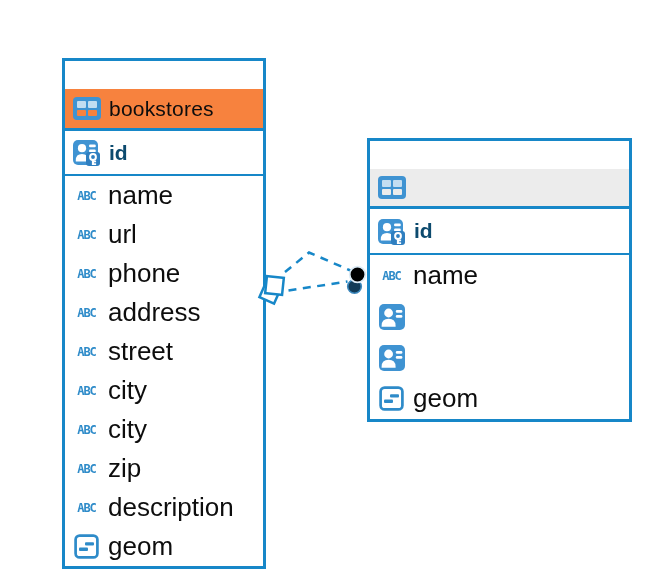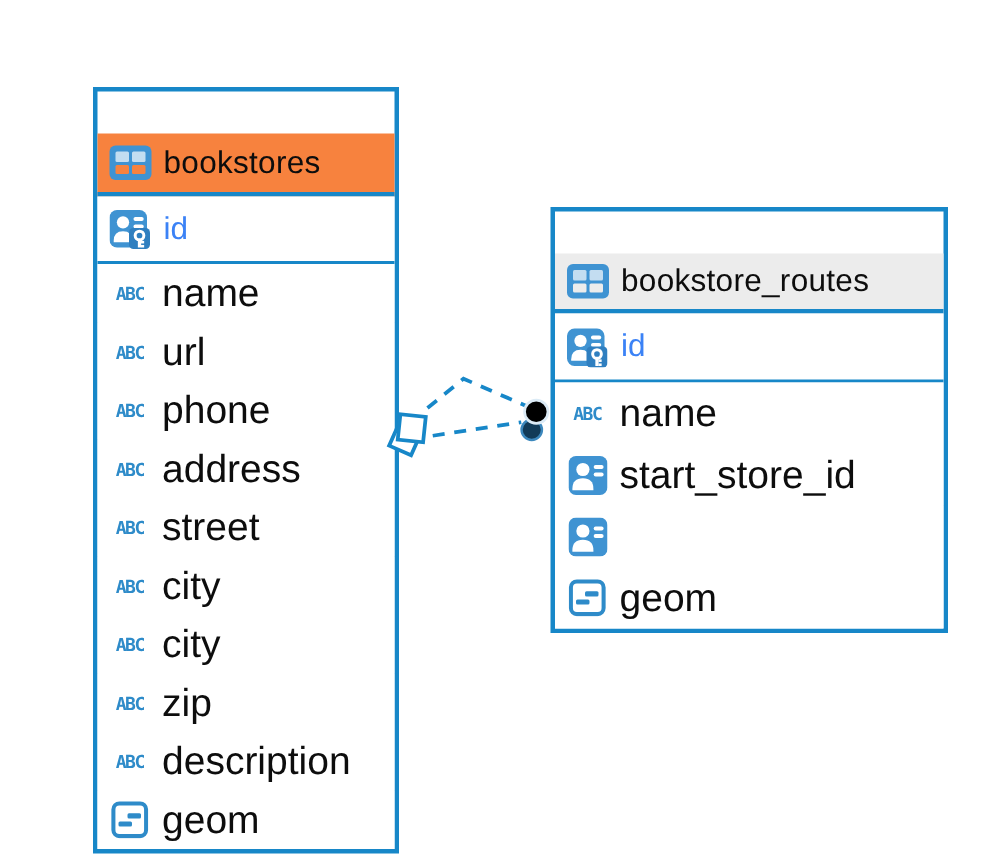--- a/index.html
+++ b/index.html
@@ -14,21 +14,21 @@
   .tbl-header { display:flex; align-items:center; gap:8px; padding-left:7px;
                 border-bottom:3px solid #1787C8;margin-top:28px; }
   .t1 .tbl-header { height:42px; background:#F7823E; }
   .t2 .tbl-header { height:40px; background:#ECECEC; }
   .tbl-title { font-size:21px; color:#0d0d0d; letter-spacing:0.2px; }
 
   .pk-row { display:flex; align-items:center; gap:8px; padding-left:7px;
             border-bottom:2px solid #1787C8; background:#fff; }
   .t1 .pk-row { height:45px; }
   .t2 .pk-row { height:46px; }
-  .pk-name { font-size:21px; font-weight:normal; color:#3b82f6; }
+  .pk-name { font-size:21px; font-weight:bold; color:#0c4a6e; }
 
   .col-row { display:flex; align-items:center; gap:7px; padding-left:7px; background:#fff; }
   .t1 .col-row { height:39px; }
   .t2 .col-row { height:41px; }
   .col-name { font-size:26px; color:#0d0d0d; }
 
   .icon-slot { width:29px; display:inline-flex; justify-content:center; align-items:center; flex:none; }
 
   
   .tbl-icon { width:28px; height:23px; background:#3F93D2; border-radius:4px;
@@ -150,21 +150,20 @@
   <div class="table-node t2">
     <div class="tbl-header">
       <span class="icon-slot">
         <span class="tbl-icon">
             <i class="t"></i>
             <i class="t"></i>
             <i class="b"></i>
             <i class="b"></i>
           </span>
       </span>
-      <span class="tbl-title">bookstore_routes</span>
     </div>
 
     <div class="pk-row">
       <span class="icon-slot">
         <svg width="27" height="27" viewBox="0 0 27 27">
           <rect width="25" height="25" x="0" y="1" rx="5" fill="#3F93D2"></rect>
           <circle cx="9" cy="9.2" r="4.1" fill="#fff"></circle>
           <path d="M2.8 21.5 q0 -6.4 6.2 -6.4 q6.2 0 6.2 6.4 l0 1 -12.4 0 z" fill="#fff"></path>
           <rect x="16" y="5.6" width="6.8" height="2.7" rx="1.3" fill="#fff"></rect>
           <rect x="16" y="10.6" width="6.8" height="2.7" rx="1.3" fill="#fff"></rect>
@@ -187,21 +186,20 @@
     <div class="col-row">
       <span class="icon-slot">
         <svg width="26" height="26" viewBox="0 0 26 26">
           <rect width="26" height="26" rx="5" fill="#3F93D2"></rect>
           <circle cx="9.6" cy="9" r="4.4" fill="#fff"></circle>
           <path d="M2.6 21.8 q0 -7 7 -7 q7 0 7 7 l0 1 -14 0 z" fill="#fff"></path>
           <rect x="16.8" y="6" width="6.6" height="2.7" rx="1.3" fill="#fff"></rect>
           <rect x="16.8" y="11" width="6.6" height="2.7" rx="1.3" fill="#fff"></rect>
         </svg>
       </span>
-      <span class="col-name">start_store_id</span>
     </div>
     <div class="col-row">
       <span class="icon-slot">
         <svg width="26" height="26" viewBox="0 0 26 26">
           <rect width="26" height="26" rx="5" fill="#3F93D2"></rect>
           <circle cx="9.6" cy="9" r="4.4" fill="#fff"></circle>
           <path d="M2.6 21.8 q0 -7 7 -7 q7 0 7 7 l0 1 -14 0 z" fill="#fff"></path>
           <rect x="16.8" y="6" width="6.6" height="2.7" rx="1.3" fill="#fff"></rect>
           <rect x="16.8" y="11" width="6.6" height="2.7" rx="1.3" fill="#fff"></rect>
         </svg>

